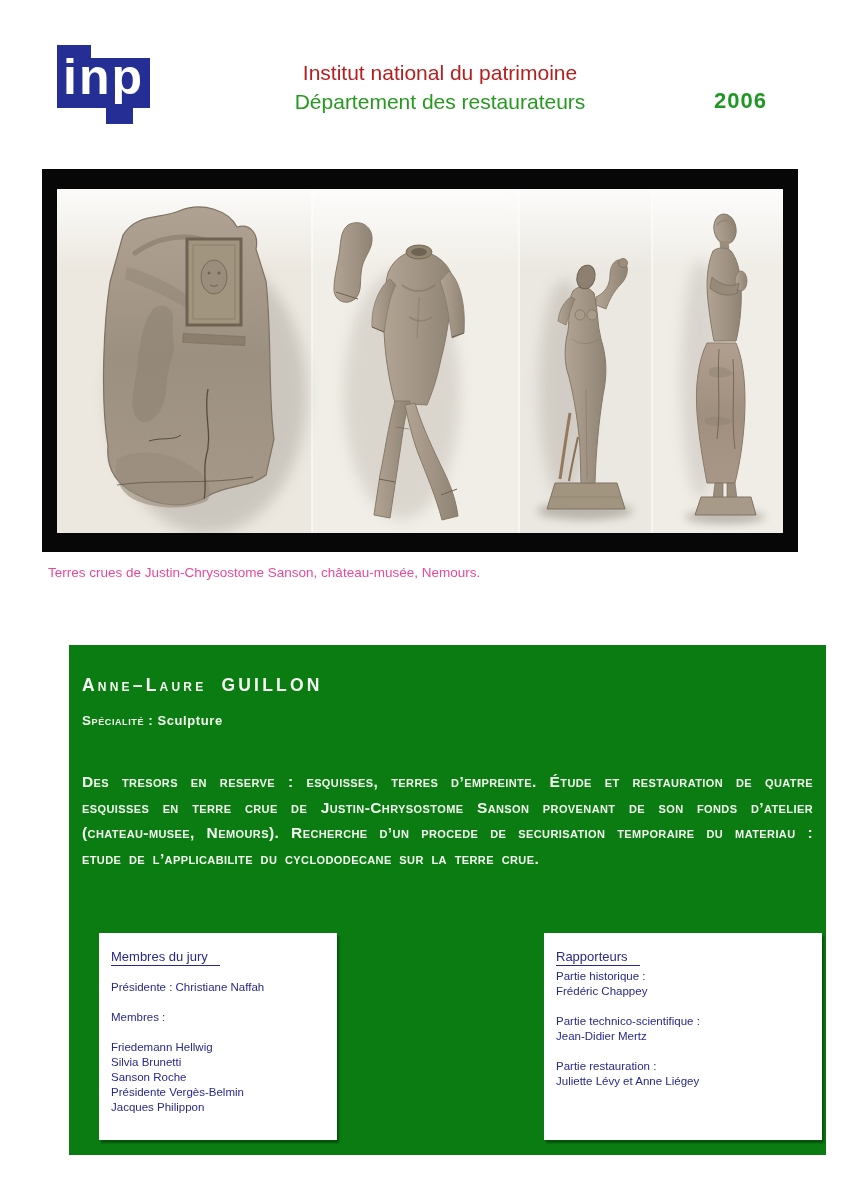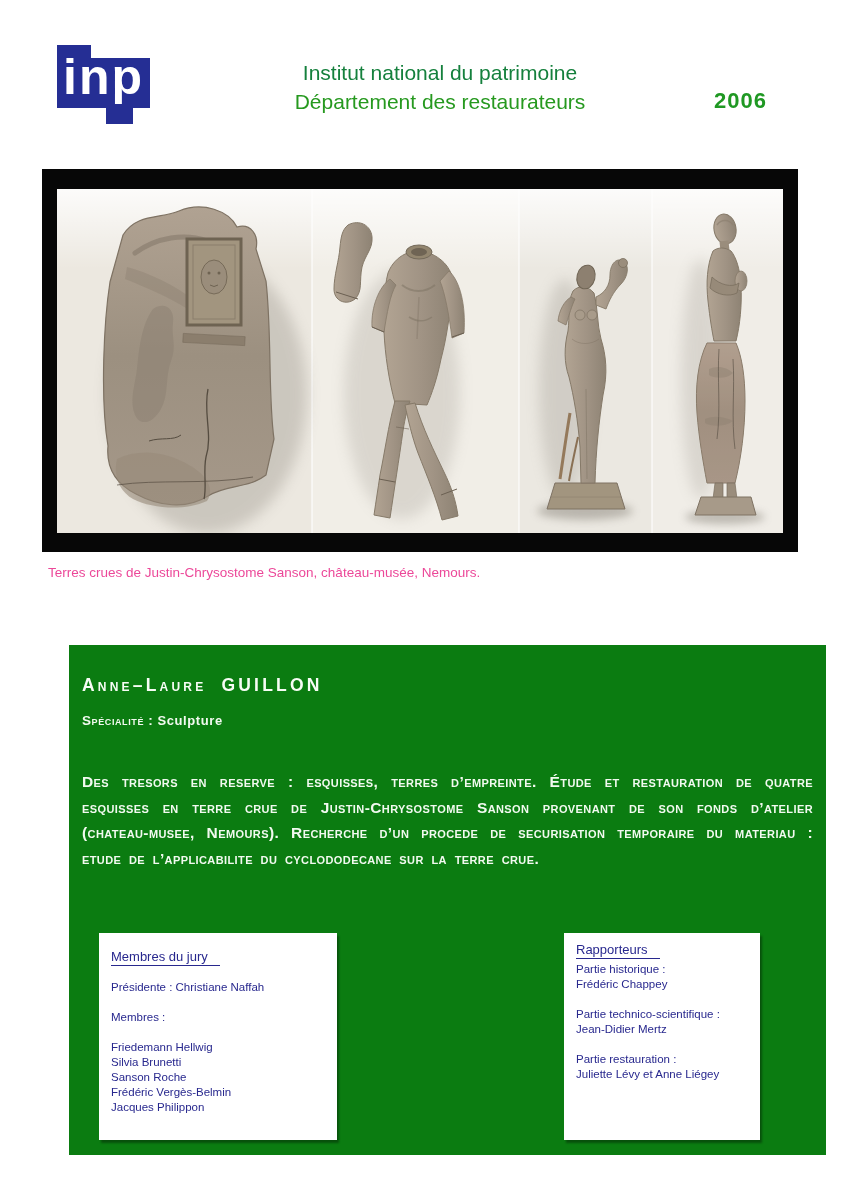--- a/index.html
+++ b/index.html
@@ -9,21 +9,21 @@
   
   .logo{position:absolute;left:57px;top:45px;width:103px;height:80px;}
   .logo .shape{position:absolute;background:#252e94;}
   .logo .tab-top{left:0;top:0;width:34px;height:13px;}
   .logo .main{left:0;top:13px;width:93px;height:50px;}
   .logo .tab-bottom{left:49px;top:63px;width:27px;height:16px;}
   .logo-text{position:absolute;left:6px;top:3px;color:#ffffff;font-weight:700;
              font-size:50px;line-height:58px;letter-spacing:2px;}
   .titles{position:absolute;left:220px;top:58px;width:440px;text-align:center;
           font-size:21px;line-height:29px;font-weight:400;}
-  .title-1{color:#15803d;}
+  .title-1{color:#b91c1c;}
   .title-2{color:#26991f;}
   .year{position:absolute;left:714px;top:88px;font-size:22px;font-weight:700;
         color:#1f9823;letter-spacing:1px;}
 
   
   .photo-frame{position:absolute;left:42px;top:169px;width:756px;height:383px;
                background:#070707;box-sizing:border-box;padding:20px 15px 19px;}
   .photo-frame svg{display:block;width:726px;height:344px;}
   .caption{position:absolute;left:48px;top:565px;font-size:13.5px;color:#ec4899;}
 
@@ -37,21 +37,21 @@
   .spec-value{margin-left:4px;}
   .thesis{margin:41px 0 0;font-size:15.5px;font-weight:700;font-variant:small-caps;
           line-height:25.5px;text-align:justify;letter-spacing:0.4px;word-spacing:3px;
           color:#f2faf0;}
 
   
   .box{position:absolute;top:288px;height:207px;background:#ffffff;color:#28288e;
        font-size:11.5px;line-height:15px;box-sizing:border-box;
        box-shadow:2px 3px 2px rgba(0,0,0,0.35);}
   .box-jury{left:30px;width:238px;padding:16px 12px;}
-  .box-rapporteurs{left:495px;width:196px;padding:9px 12px;}
+  .box-rapporteurs{left:475px;width:278px;padding:16px 12px;}
   .box-heading{display:inline-block;font-size:13px;border-bottom:1px solid currentColor;
                padding-right:12px;padding-bottom:1px;}
   .box-jury .box-heading{margin-bottom:14px;}
   .box-rapporteurs .box-heading{margin-bottom:3px;}
   .box-line{min-height:15px;white-space:pre-wrap;}
 </style>
 </head>
 <body>
 
 <div class="page">
@@ -210,21 +210,21 @@
     <div class="box box-jury">
       <div class="box-heading">Membres du jury</div>
       <div>
           <div class="box-line">Présidente : Christiane Naffah</div>
           <div class="box-line blank-line"></div>
           <div class="box-line">Membres :</div>
           <div class="box-line blank-line"></div>
           <div class="box-line">Friedemann Hellwig</div>
           <div class="box-line">Silvia Brunetti</div>
           <div class="box-line">Sanson Roche</div>
-          <div class="box-line">Frédéric Vergès-Belmin</div>
+          <div class="box-line">Présidente Vergès-Belmin</div>
           <div class="box-line">Jacques Philippon</div>
         </div>
     </div>
 
     <div class="box box-rapporteurs">
       <div class="box-heading">Rapporteurs</div>
       <div>
           <div class="box-line">Partie historique :</div>
           <div class="box-line">Frédéric Chappey</div>
           <div class="box-line blank-line"></div>

